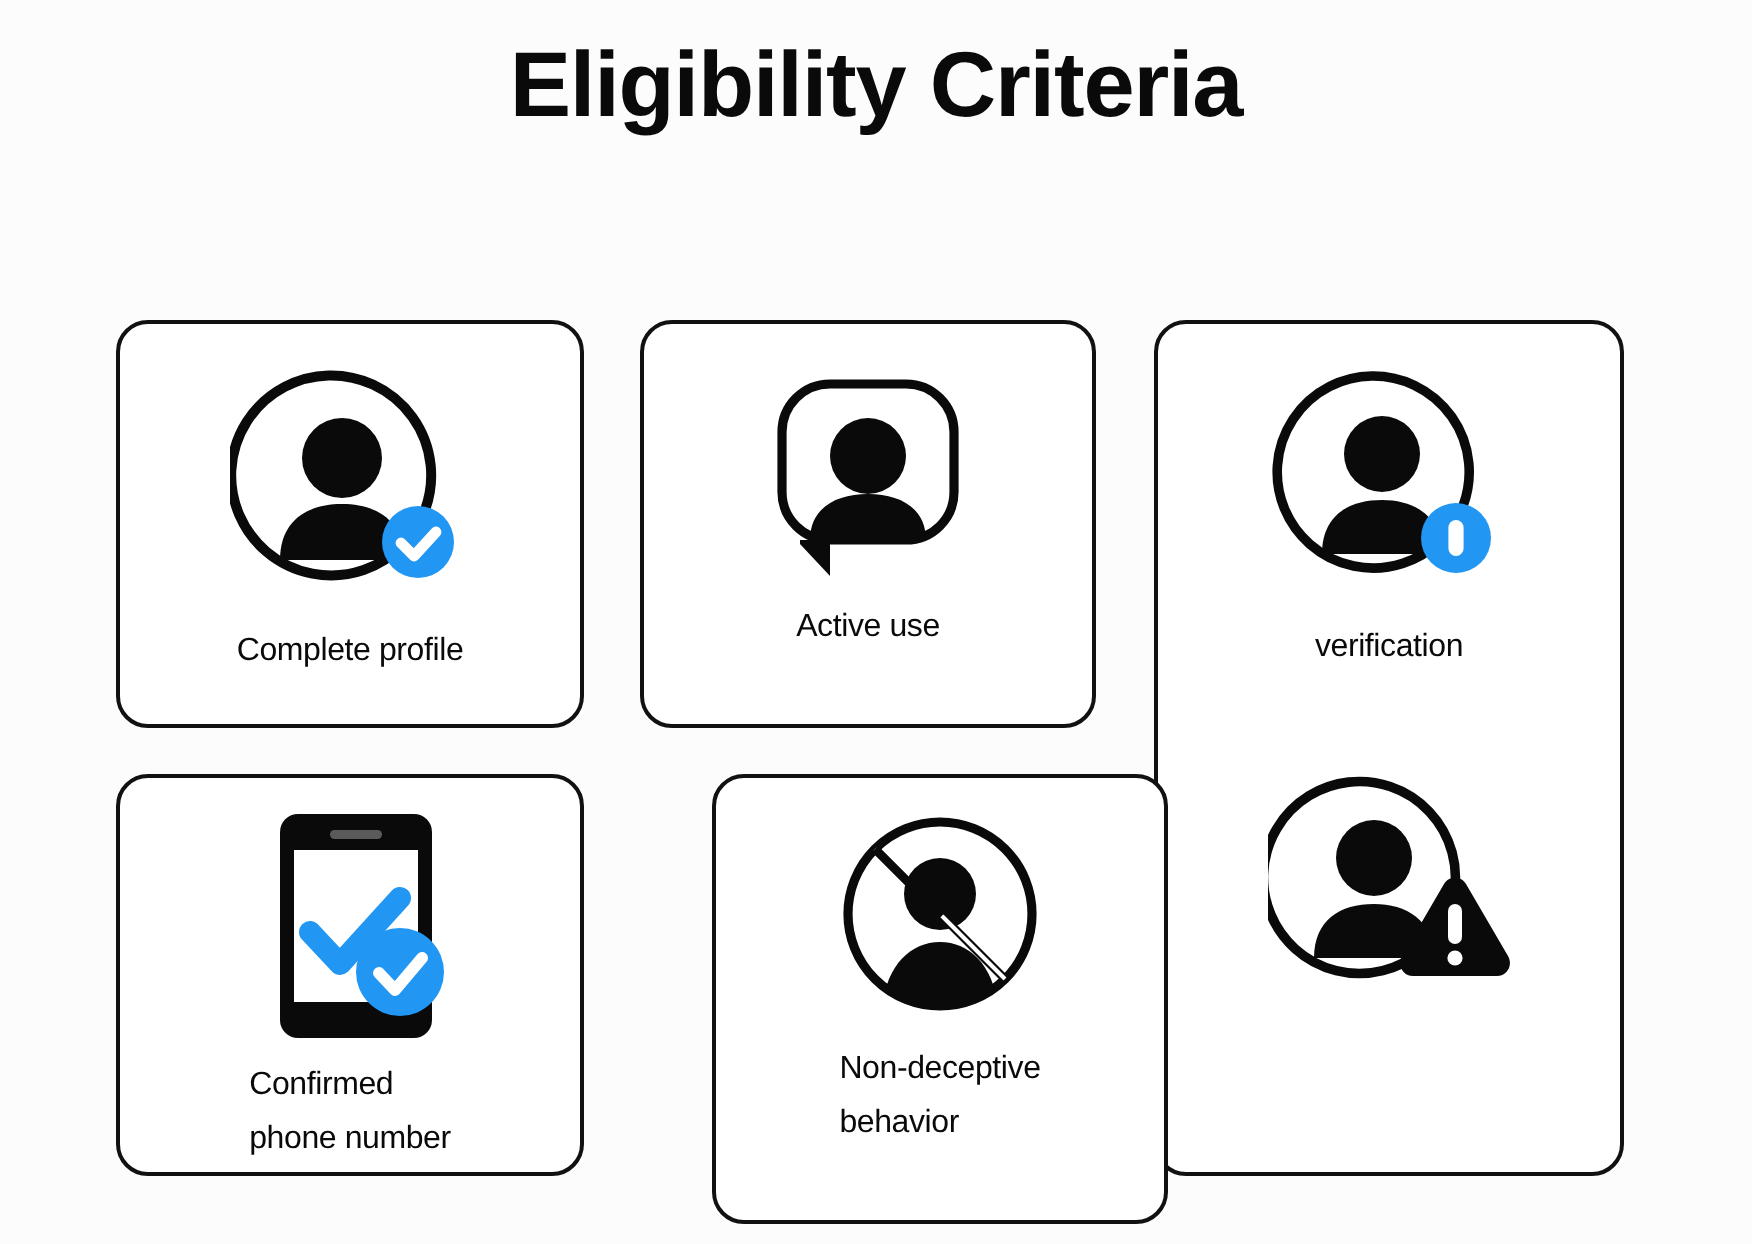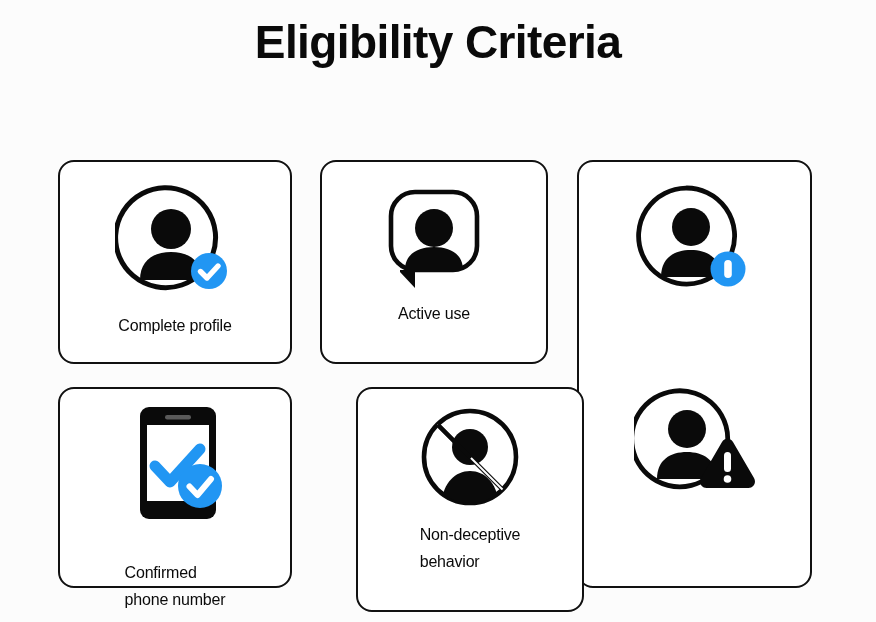--- a/index.html
+++ b/index.html
@@ -103,39 +103,40 @@
   <div class="cell" style="top:20px;">
     <div class="icon-wrap">
       <svg width="118" height="116" viewBox="0 0 118 116">
         <path d="M 95.5 71 A 48 48 0 1 0 84 88.5" fill="none" stroke="#0A0A0A" stroke-width="4.8" stroke-linecap="round"></path>
         <circle cx="55" cy="45" r="19" fill="#0A0A0A"></circle>
         <path d="M 25 95 C 25 76 38 68 55 68 C 71 68 85 76 85 95 Z" fill="#0A0A0A"></path>
         <circle cx="92" cy="87" r="17.5" fill="#2196F3"></circle>
         <rect x="88.2" y="78" width="7.6" height="18" rx="3.8" fill="#FFFFFF"></rect>
       </svg>
     </div>
+    <div class="label" style="margin-top:12px;">verification</div>
   </div>
 
   <div class="cell" style="top:222px;">
     <div class="icon-wrap">
       <svg width="122" height="118" viewBox="0 0 122 118">
         <path d="M 93 63 A 48 48 0 1 0 76 92" fill="none" stroke="#0A0A0A" stroke-width="4.8" stroke-linecap="round"></path>
         <circle cx="53" cy="45" r="19" fill="#0A0A0A"></circle>
         <path d="M 23 95 C 23 76 36 68 53 68 C 69 68 83 76 83 95 Z" fill="#0A0A0A"></path>
 
         <path d="M 88 58 C 90.6 53.6 96.4 53.6 99 58 L 120 94 C 122.6 98.4 119.7 104 114.5 104 L 72.5 104 C 67.3 104 64.4 98.4 67 94 Z" fill="#0A0A0A"></path>
         <rect x="90" y="68" width="7" height="20" rx="3.5" fill="#FFFFFF"></rect>
         <circle cx="93.5" cy="95" r="3.8" fill="#FFFFFF"></circle>
       </svg>
     </div>
   </div>
 </div>
 
 <div class="card" id="card-phone">
-  <div class="cell" style="top:14px;gap:30px;">
+  <div class="cell" style="top:14px;">
     <div class="icon-wrap">
       <svg width="110" height="118" viewBox="0 0 110 118">
 
         <rect x="20" y="4" width="76" height="112" rx="9" ry="9" fill="#0A0A0A"></rect>
 
         <rect x="27" y="22" width="62" height="76" fill="#FFFFFF"></rect>
 
         <rect x="45" y="12" width="26" height="4.5" rx="2.2" fill="#5A5A5A"></rect>
 
         <path d="M 35 63 L 50 79 L 80 46" fill="none" stroke="#2196F3" stroke-width="11" stroke-linecap="round" stroke-linejoin="round"></path>

